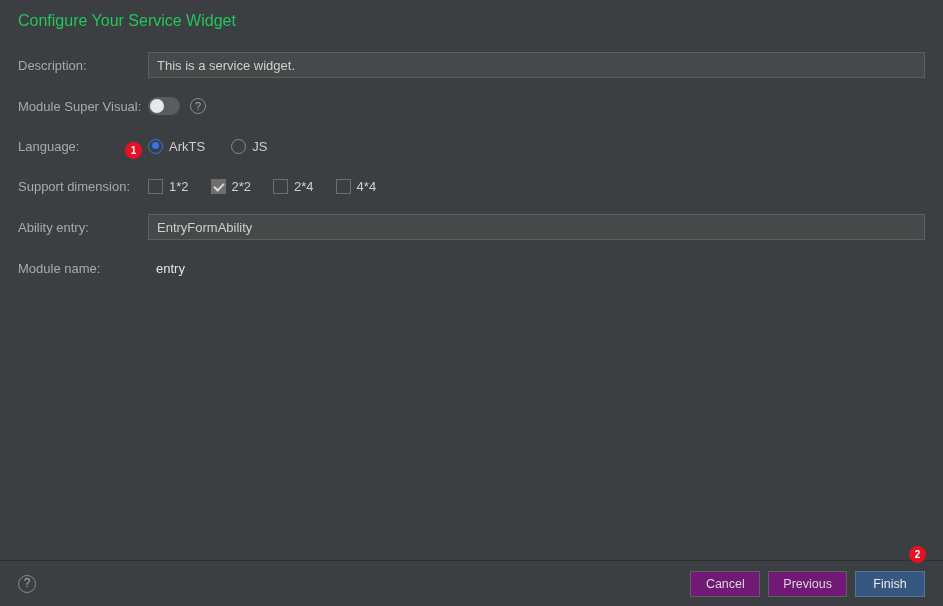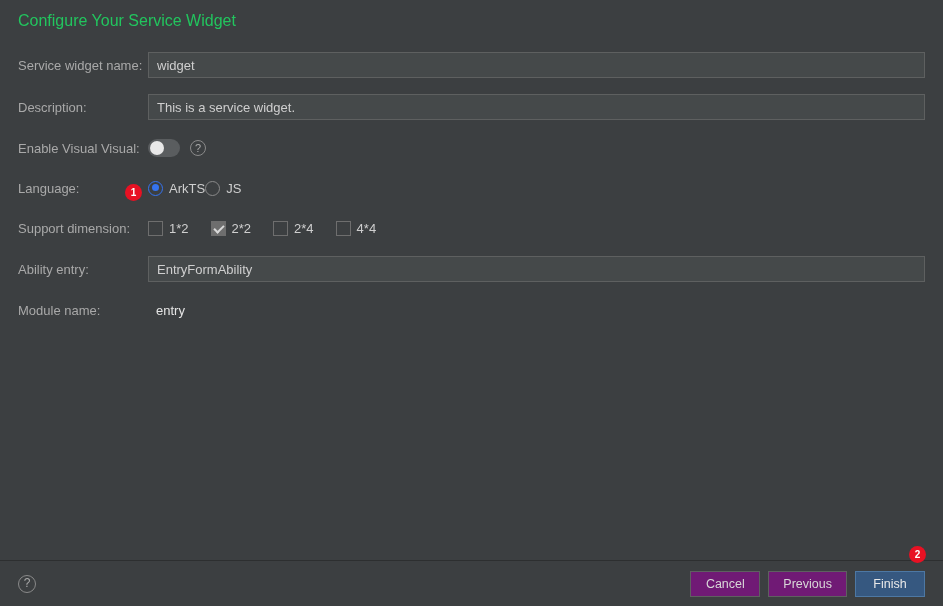--- a/index.html
+++ b/index.html
@@ -74,21 +74,21 @@
       width: 16px; height: 16px;
       border: 1px solid #8a8a8a;
       border-radius: 50%;
       color: #a9a9a9;
       font-size: 11px;
       line-height: 14px;
       text-align: center;
       cursor: default;
     }
 
-    .radio-group { display: flex; align-items: center; }
+    .radio-group { display: flex; gap: 26px; align-items: center; }
     .radio-opt { display: flex; align-items: center; gap: 6px; cursor: pointer; }
     .radio-circle {
       width: 15px; height: 15px;
       border: 1.5px solid #8a8a8a;
       border-radius: 50%;
       position: relative;
       flex-shrink: 0;
     }
     .radio-circle.selected { border-color: #3573f0; }
     .radio-circle.selected::after {
@@ -182,36 +182,30 @@
       top: -26px;
       right: -2px;
     }
   </style>
 </head>
 <body>
 
 <div class="content">
   <h1 class="page-title">Configure Your Service Widget</h1>
 
-  <div class="row">
-    <div class="label">Service widget name:</div>
-    <div class="field">
-      <input type="text" class="text-input" value="widget" style="">
-    </div>
-  </div>
 
   <div class="row">
     <div class="label">Description:</div>
     <div class="field">
       <input type="text" class="text-input" value="This is a service widget." style="">
     </div>
   </div>
 
   <div class="row">
-    <div class="label">Enable Visual Visual:</div>
+    <div class="label">Module Super Visual:</div>
     <div class="field">
       <div class="toggle">
         <div class="toggle-knob"></div>
       </div>
       <div class="help-icon">?</div>
     </div>
   </div>
 
   <div class="row">
     <div class="label">Language:</div>

